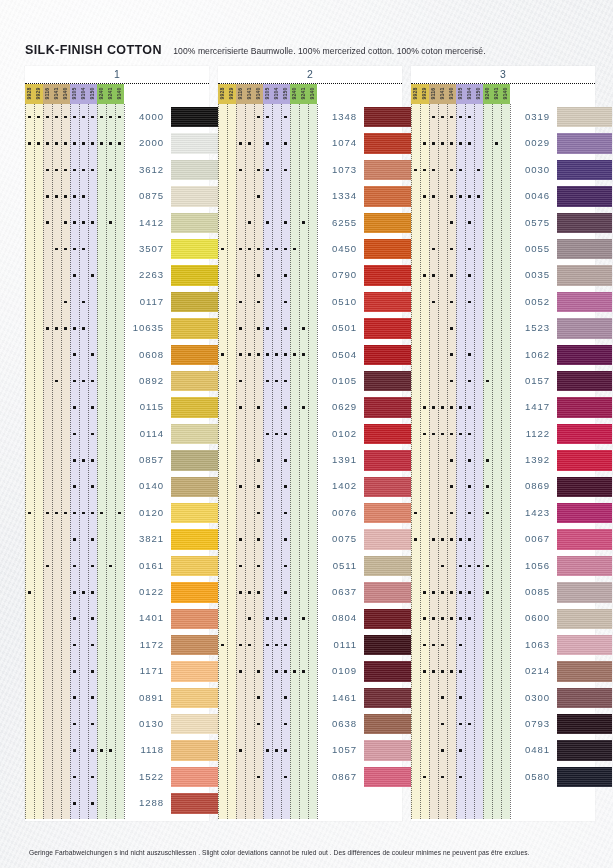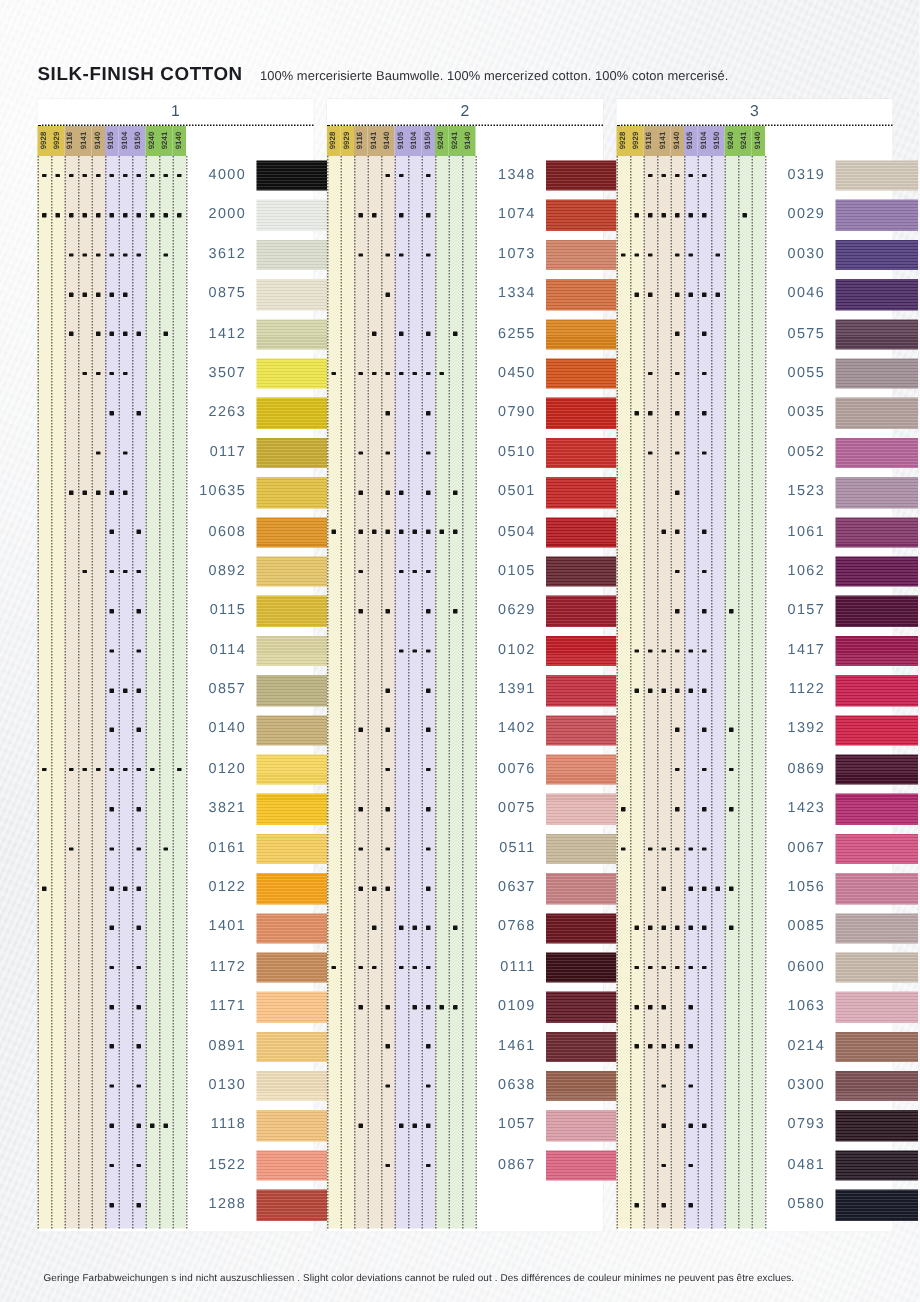--- a/index.html
+++ b/index.html
@@ -796,21 +796,21 @@
               </div>
             </div>
             <div class="row">
               <div class="dots">
                 <span class="dot" style="left: 30.2px; top: 11.9px;"></span>
                 <span class="dot" style="left: 48.2px; top: 11.9px;"></span>
                 <span class="dot" style="left: 57.2px; top: 11.9px;"></span>
                 <span class="dot" style="left: 66.2px; top: 11.9px;"></span>
                 <span class="dot" style="left: 84.2px; top: 11.9px;"></span>
               </div>
-              <div class="code">0768</div>
+              <div class="code">0804</div>
               <div class="swatch" style="background: rgb(108, 23, 32);">
                 <i></i>
               </div>
             </div>
             <div class="row">
               <div class="dots">
                 <span class="dot" style="left: 3.2px; top: 11.9px;"></span>
                 <span class="dot" style="left: 21.2px; top: 11.9px;"></span>
                 <span class="dot" style="left: 30.2px; top: 11.9px;"></span>
                 <span class="dot" style="left: 48.2px; top: 11.9px;"></span>
@@ -1052,31 +1052,20 @@
               <div class="dots">
                 <span class="dot" style="left: 39.2px; top: 11.9px;"></span>
               </div>
               <div class="code">1523</div>
               <div class="swatch" style="background: rgb(168, 138, 162);">
                 <i></i>
               </div>
             </div>
             <div class="row">
               <div class="dots">
-                <span class="dot" style="left: 30.2px; top: 11.9px;"></span>
-                <span class="dot" style="left: 39.2px; top: 11.9px;"></span>
-                <span class="dot" style="left: 57.2px; top: 11.9px;"></span>
-              </div>
-              <div class="code">1061</div>
-              <div class="swatch" style="background: rgb(127, 51, 102);">
-                <i></i>
-              </div>
-            </div>
-            <div class="row">
-              <div class="dots">
                 <span class="dot" style="left: 39.2px; top: 11.9px;"></span>
                 <span class="dot" style="left: 57.2px; top: 11.9px;"></span>
               </div>
               <div class="code">1062</div>
               <div class="swatch" style="background: rgb(97, 19, 75);">
                 <i></i>
               </div>
             </div>
             <div class="row">
               <div class="dots">

